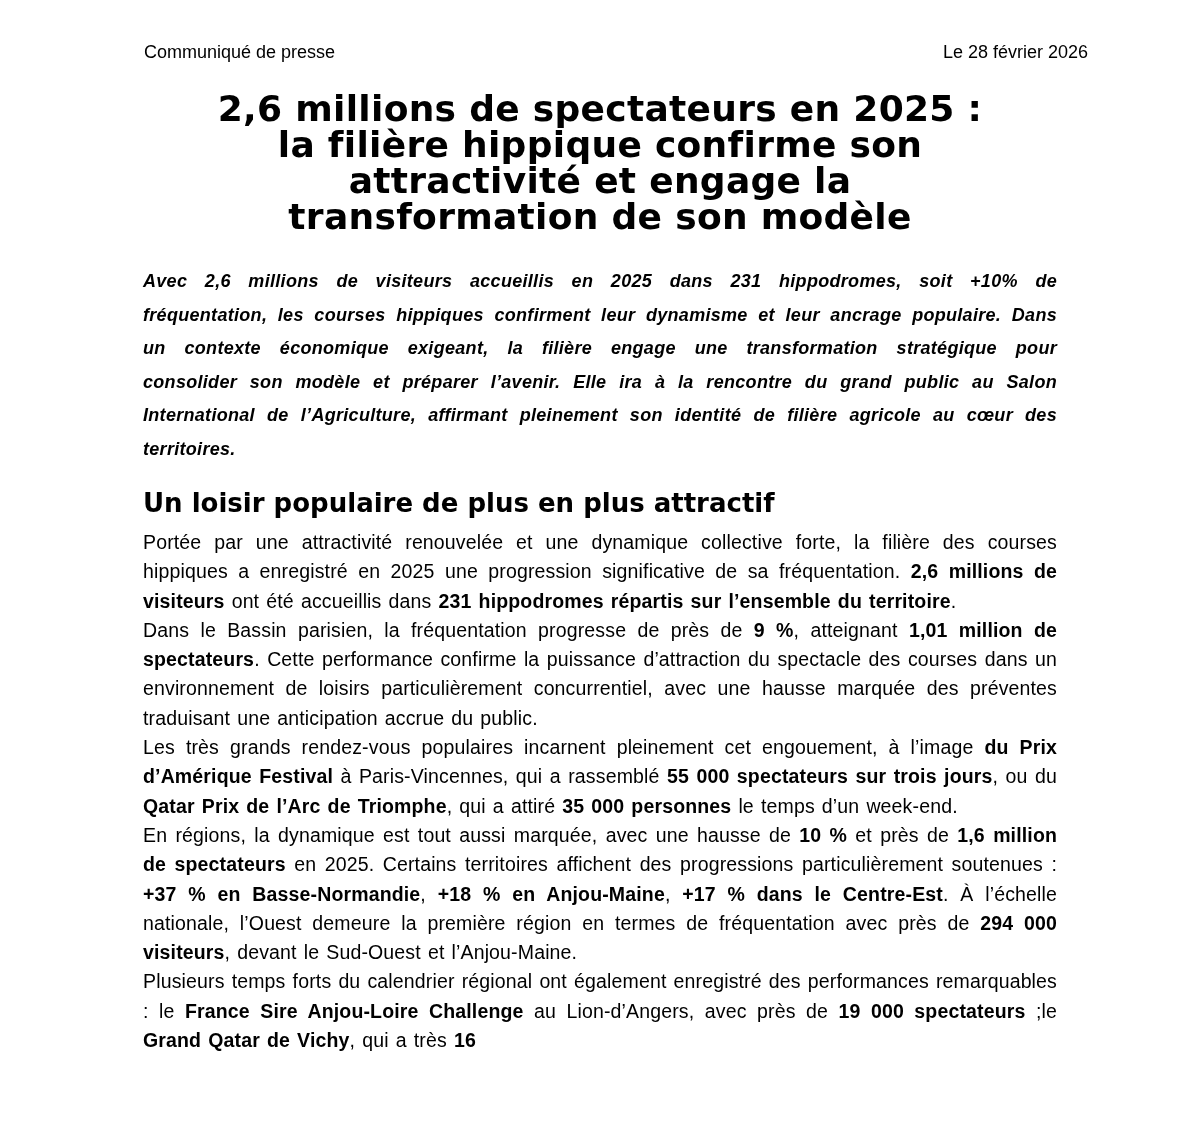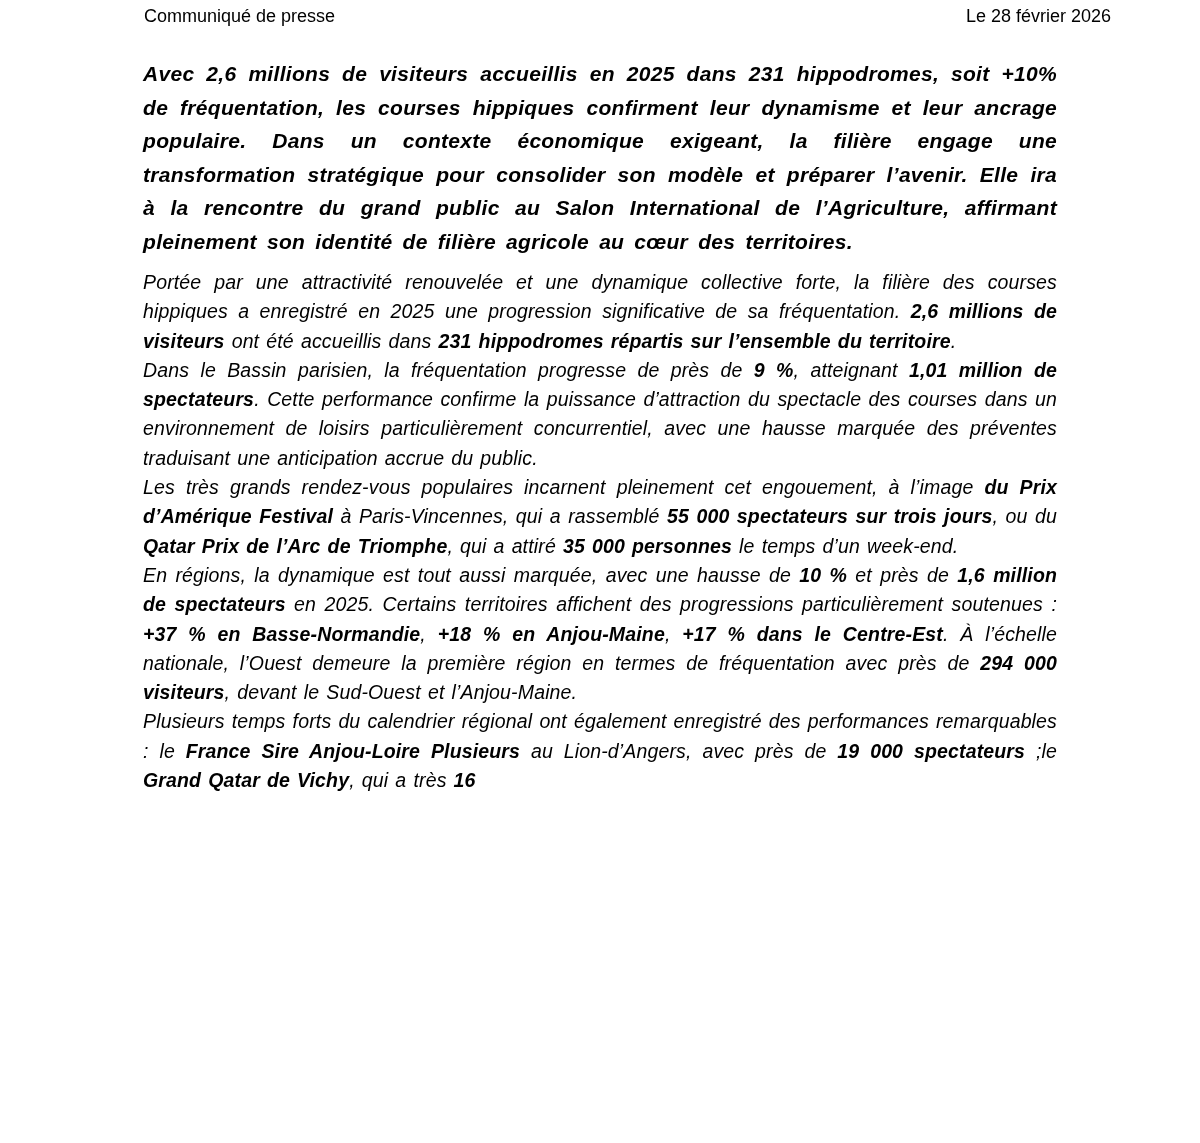--- a/index.html
+++ b/index.html
@@ -13,42 +13,43 @@
     height: 1143px;
     background: #ffffff;
     color: #000000;
     overflow: hidden;
     font-family: "Liberation Sans", sans-serif;
   }
   .doc-header {
     display: flex;
     justify-content: space-between;
     align-items: flex-start;
-    padding: 5px 89px 0 144px;
+    padding: 5px 112px 0 144px;
     font-size: 18px;
     line-height: 22px;
     font-weight: 400;
+    margin-top: 36px;
   }
   .title {
     width: 914px;
     margin: 28px auto 0;
     text-align: center;
     font-family: "DejaVu Sans", "Liberation Sans", sans-serif;
     font-weight: bold;
     font-size: 36px;
     line-height: 36px;
     letter-spacing: 0.3px;
     white-space: pre-line;
   }
   .intro {
     width: 914px;
     margin: 30px auto 0;
     font-weight: bold;
     font-style: italic;
-    font-size: 21px;
+    font-size: 18px;
     line-height: 33.5px;
     letter-spacing: 0.3px;
     word-spacing: 4px;
     text-align: justify;
   }
   .section-heading {
     width: 914px;
     margin: 22px auto 0;
     font-family: "DejaVu Sans", "Liberation Sans", sans-serif;
     font-weight: bold;
@@ -56,44 +57,48 @@
     line-height: 30px;
   }
   .body-text {
     width: 914px;
     margin: 10px auto 0;
     font-size: 19.5px;
     line-height: 29.3px;
     letter-spacing: 0.15px;
     word-spacing: 1.5px;
     text-align: justify;
-    font-style: italic;
   }
   .body-text p {
     margin: 0;
   }
   .b {
     font-weight: bold;
   }
 </style>
 </head>
 <body>
 
 <div class="page">
 
   <header class="doc-header">
     <span>Communiqué de presse</span>
     <span>Le 28 février 2026</span>
   </header>
 
+  <h1 class="title">2,6 millions de spectateurs en 2025 :
+la filière hippique confirme son
+attractivité et engage la
+transformation de son modèle</h1>
 
   <p class="intro">Avec 2,6 millions de visiteurs accueillis en 2025 dans 231 hippodromes, soit +10% de fréquentation, les courses hippiques confirment leur dynamisme et leur ancrage populaire. Dans un contexte économique exigeant, la filière engage une transformation stratégique pour consolider son modèle et préparer l’avenir. Elle ira à la rencontre du grand public au Salon International de l’Agriculture, affirmant pleinement son identité de filière agricole au cœur des territoires.</p>
 
+  <h2 class="section-heading">Un loisir populaire de plus en plus attractif</h2>
 
   <div class="body-text">
       <p><span>Portée par une attractivité renouvelée et une dynamique collective forte, la filière des courses hippiques a enregistré en 2025 une progression significative de sa fréquentation. </span><span class="b">2,6 millions de visiteurs</span><span> ont été accueillis dans </span><span class="b">231 hippodromes répartis sur l’ensemble du territoire</span><span>.</span></p>
       <p><span>Dans le Bassin parisien, la fréquentation progresse de près de </span><span class="b">9 %</span><span>, atteignant </span><span class="b">1,01 million de spectateurs</span><span>. Cette performance confirme la puissance d’attraction du spectacle des courses dans un environnement de loisirs particulièrement concurrentiel, avec une hausse marquée des préventes traduisant une anticipation accrue du public.</span></p>
       <p><span>Les très grands rendez-vous populaires incarnent pleinement cet engouement, à l’image </span><span class="b">du Prix d’Amérique Festival</span><span> à Paris-Vincennes, qui a rassemblé </span><span class="b">55 000 spectateurs sur trois jours</span><span>, ou du </span><span class="b">Qatar Prix de l’Arc de Triomphe</span><span>, qui a attiré </span><span class="b">35 000 personnes</span><span> le temps d’un week-end.</span></p>
       <p><span>En régions, la dynamique est tout aussi marquée, avec une hausse de </span><span class="b">10 %</span><span> et près de </span><span class="b">1,6 million de spectateurs</span><span> en 2025. Certains territoires affichent des progressions particulièrement soutenues : </span><span class="b">+37 % en Basse-Normandie</span><span>, </span><span class="b">+18 % en Anjou-Maine</span><span>, </span><span class="b">+17 % dans le Centre-Est</span><span>. À l’échelle nationale, l’Ouest demeure la première région en termes de fréquentation avec près de </span><span class="b">294 000 visiteurs</span><span>, devant le Sud-Ouest et l’Anjou-Maine.</span></p>
-      <p><span>Plusieurs temps forts du calendrier régional ont également enregistré des performances remarquables : le </span><span class="b">France Sire Anjou-Loire Plusieurs</span><span> au Lion-d’Angers, avec près de </span><span class="b">19 000 spectateurs</span><span> ;le </span><span class="b">Grand Qatar de Vichy</span><span>, qui a très </span><span class="b">16</span></p>
+      <p><span>Plusieurs temps forts du calendrier régional ont également enregistré des performances remarquables : le </span><span class="b">France Sire Anjou-Loire Challenge</span><span> au Lion-d’Angers, avec près de </span><span class="b">19 000 spectateurs</span><span> ;le </span><span class="b">Grand Qatar de Vichy</span><span>, qui a très </span><span class="b">16</span></p>
     </div>
 
 </div>
 
 </body></html>

